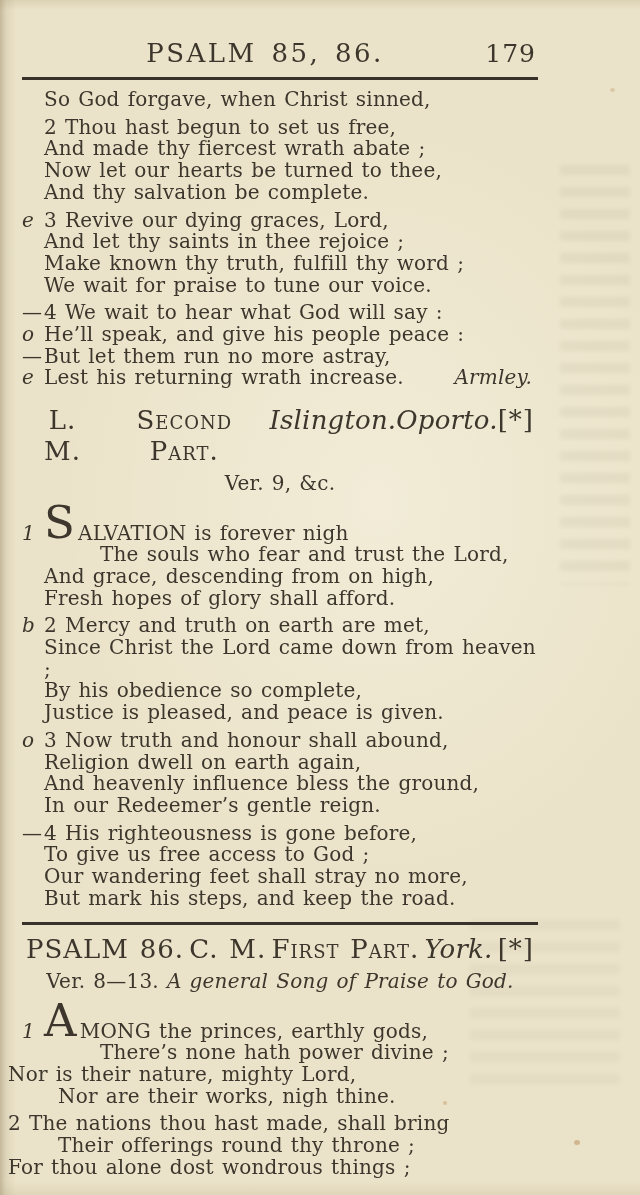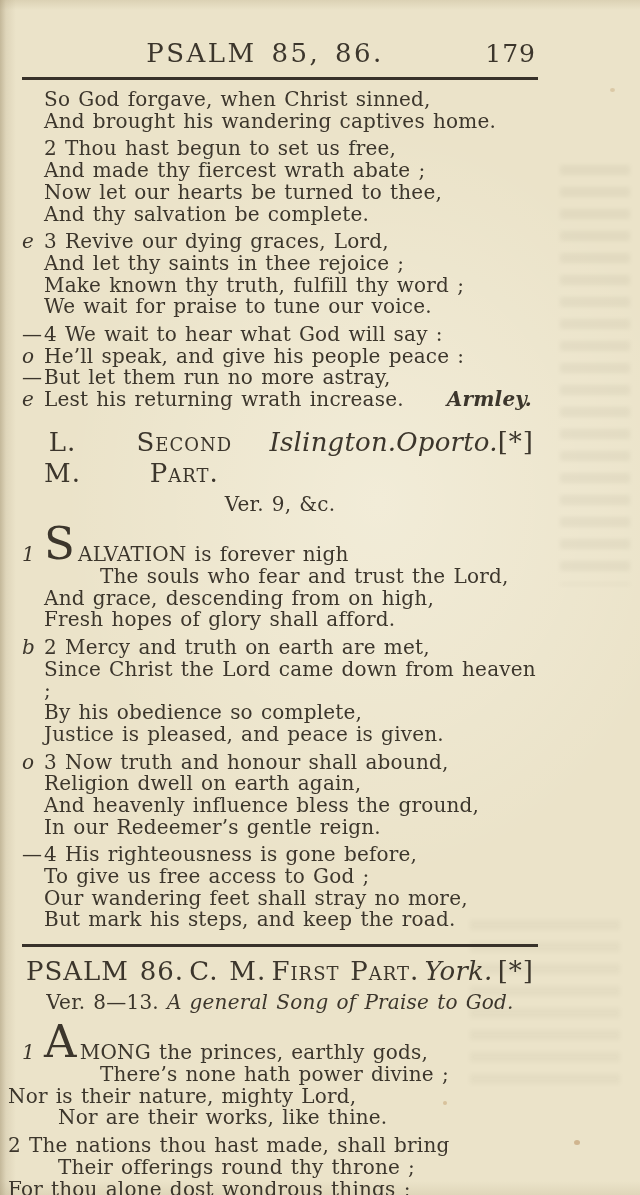--- a/index.html
+++ b/index.html
@@ -26,21 +26,21 @@
   .rule2{margin-top:13px;margin-bottom:9px;}
   
   .stanza{margin-bottom:6px;}
   .line{display:flex;line-height:var(--lh);align-items:baseline;}
   .mk{flex:0 0 22px;font-style:italic;}
   .mk.dash{font-style:normal;letter-spacing:0;}
   .txt{white-space:pre-wrap;}
   .ind1{padding-left:14px;}
   .ind2{padding-left:56px;}
   .out{margin-left:-14px;}
-  .attr{margin-left:auto;font-style:italic;padding-right:6px;font-weight:bold;}
+  .attr{margin-left:auto;font-style:italic;padding-right:6px;}
   .cap{font-size:45px;line-height:0.92;display:inline-block;height:20px;vertical-align:top;margin-right:3px;transform:translateY(-2px);}
   
   .hblock{margin-top:16px;margin-bottom:9px;}
   .hrow{display:flex;justify-content:space-between;align-items:baseline;font-size:26px;padding:0 4px;line-height:1.2;text-align:center;}
   .hrow .sc{font-variant:small-caps;letter-spacing:1px;}
   .hrow .it{font-style:italic;}
   .hrow .rm{letter-spacing:1px;}
   .hsub{display:flex;justify-content:center;gap:8px;font-size:20px;margin-top:3px;line-height:1.2;}
   .hsub .it{font-style:italic;}
   .hblock2{margin-top:0;margin-bottom:9px;}
@@ -71,24 +71,20 @@
     </div>
     <div class="rule rule1"></div>
 
     <section>
       <div>
           <div class="stanza">
             <div class="line">
               <span class="mk"></span>
               <span class="txt">So God forgave, when Christ sinned,</span>
             </div>
-            <div class="line">
-              <span class="mk"></span>
-              <span class="txt">And brought his wandering captives home.</span>
-            </div>
           </div>
           <div class="stanza">
             <div class="line">
               <span class="mk"></span>
               <span class="txt">2 Thou hast begun to set us free,</span>
             </div>
             <div class="line">
               <span class="mk"></span>
               <span class="txt">And made thy fiercest wrath abate ;</span>
             </div>
@@ -256,21 +252,21 @@
             </div>
             <div class="line">
               <span class="mk"></span>
               <span class="txt ind2">There’s none hath power divine ;</span>
             </div>
             <div class="line">
               <span class="txt out">Nor is their nature, mighty Lord,</span>
             </div>
             <div class="line">
               <span class="mk"></span>
-              <span class="txt ind1">Nor are their works, like thine.</span>
+              <span class="txt ind1">Nor are their works, nigh thine.</span>
             </div>
           </div>
           <div class="stanza">
             <div class="line">
               <span class="txt out">2 The nations thou hast made, shall bring</span>
             </div>
             <div class="line">
               <span class="mk"></span>
               <span class="txt ind1">Their offerings round thy throne ;</span>
             </div>

